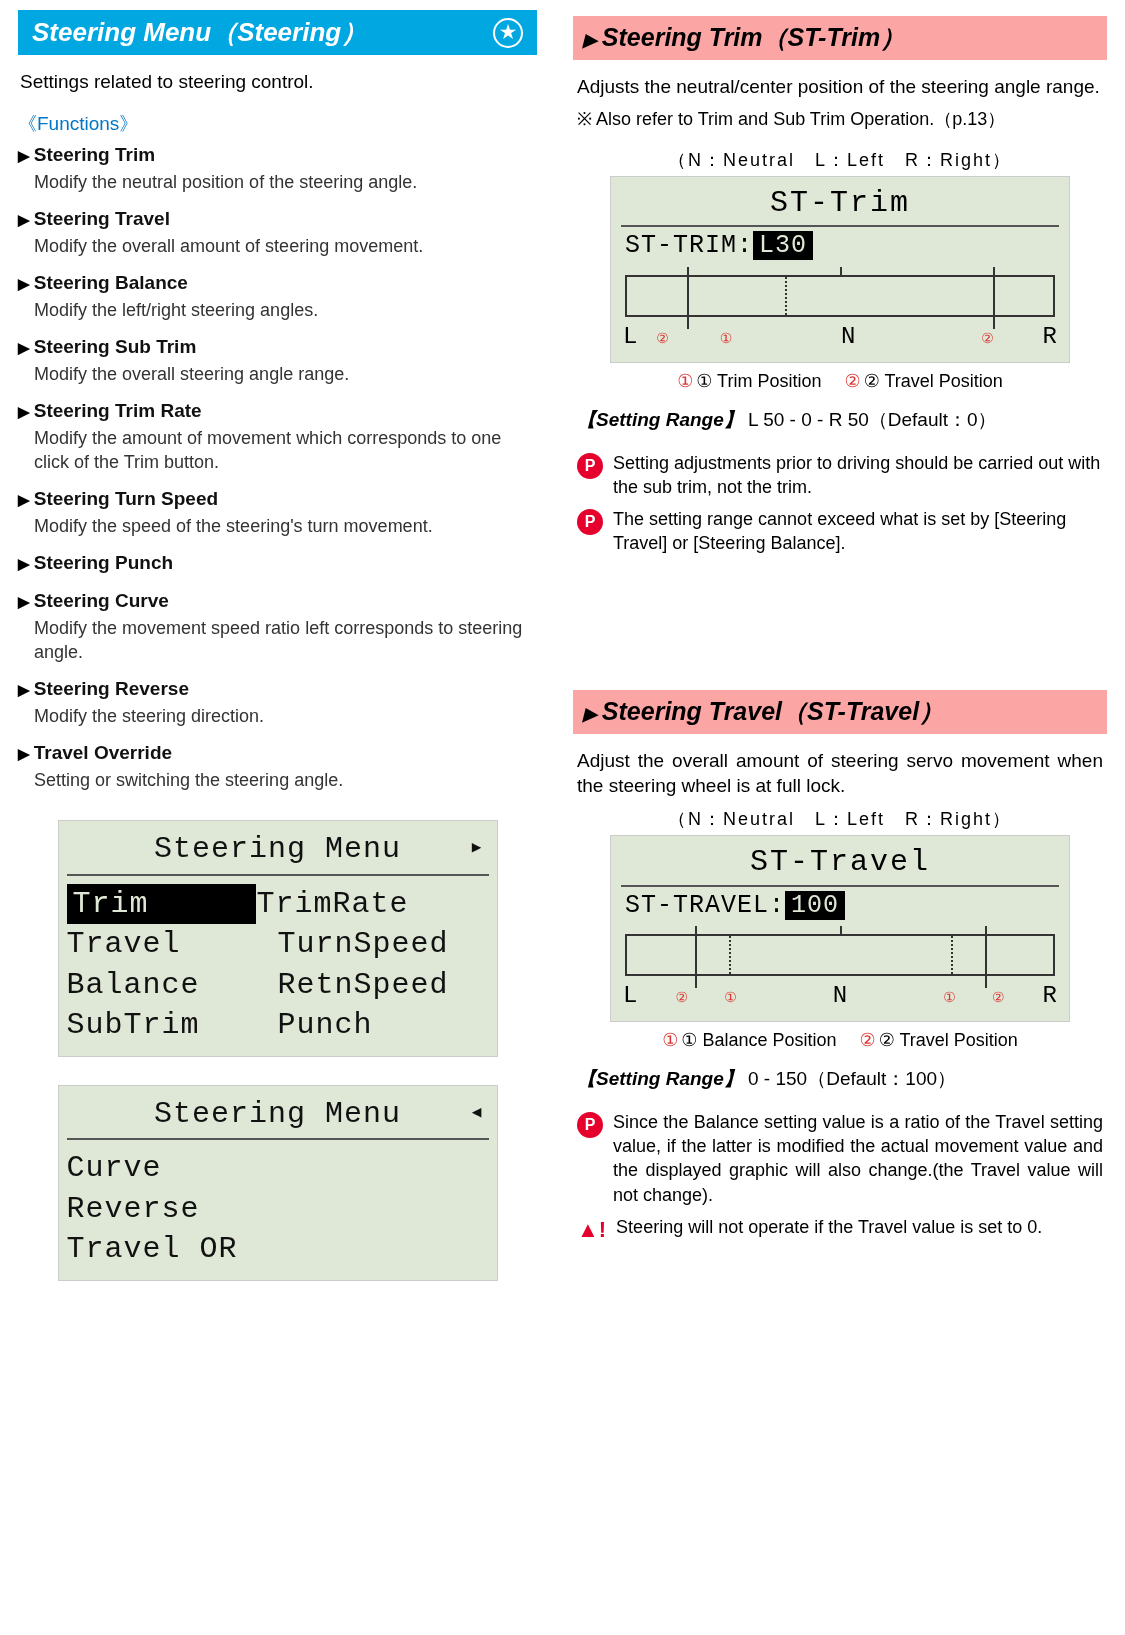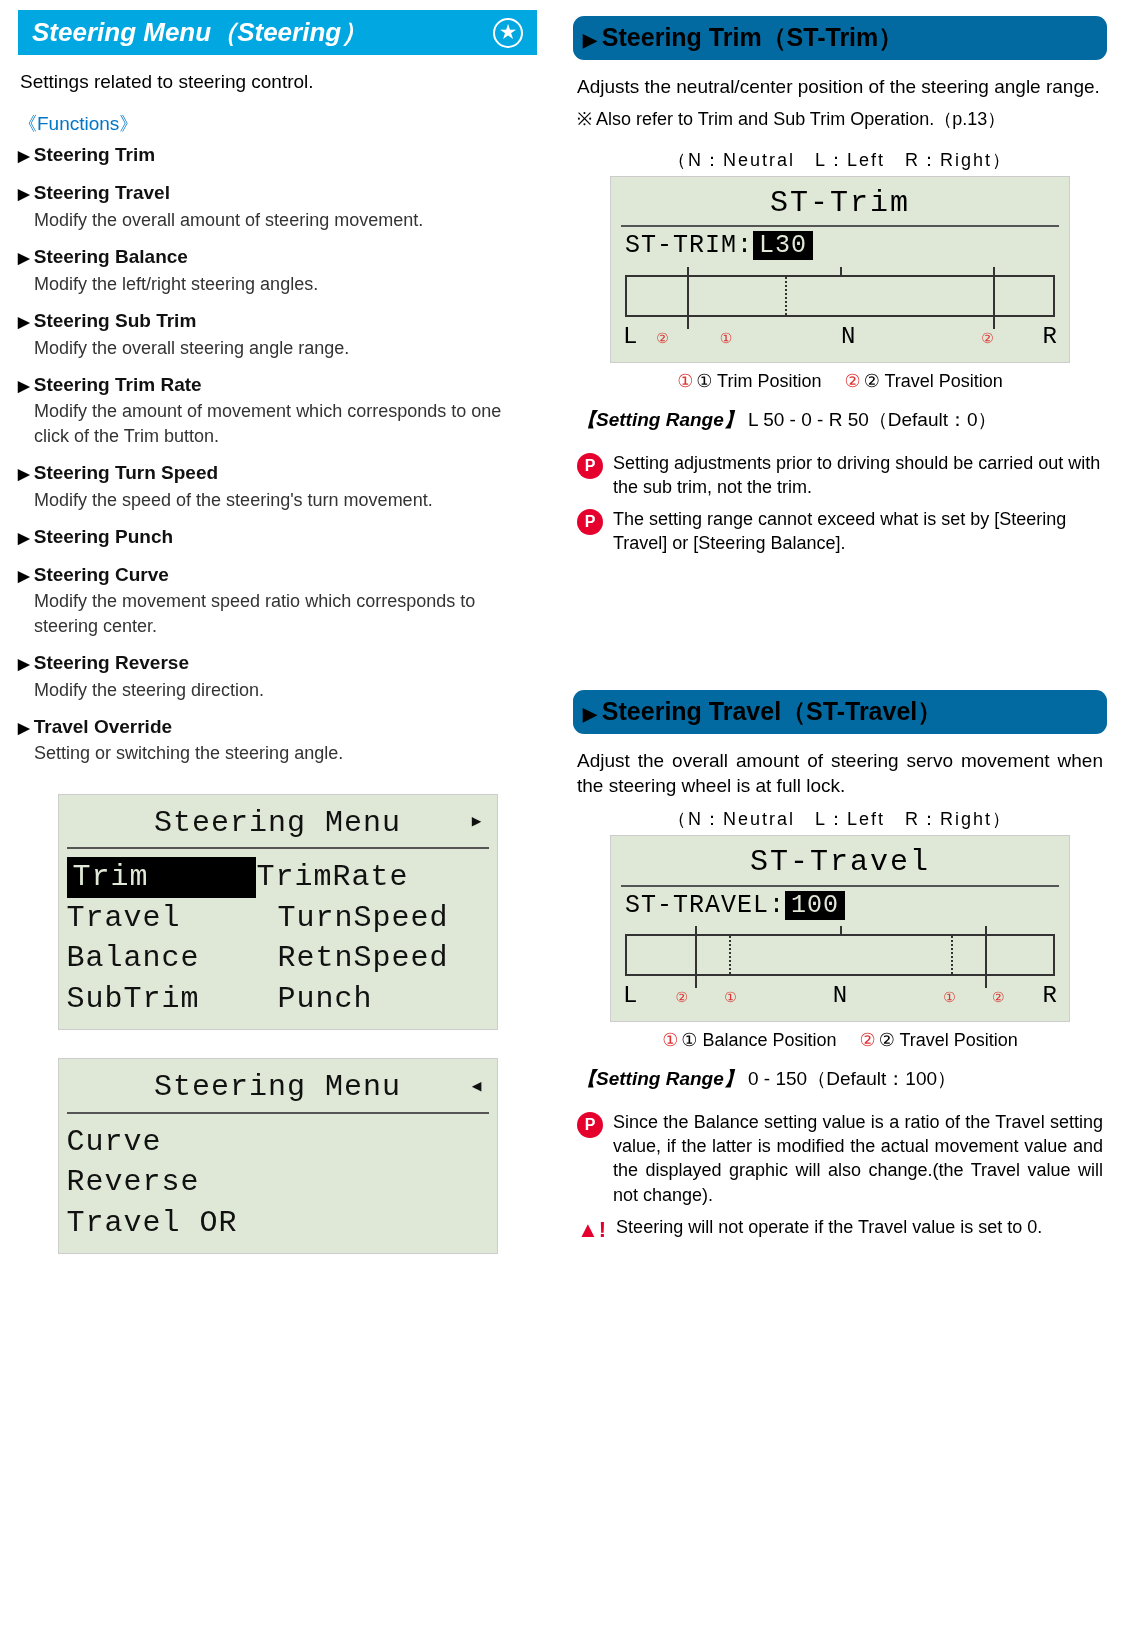--- a/index.html
+++ b/index.html
@@ -18,21 +18,21 @@
   .func-desc { color: #333; font-size: 18px; margin: 2px 0 0 16px; }
   
   .lcd-wrap { margin: 28px auto 14px; border: 1px solid #ccc; width: 440px; }
   .lcd { font-family: "Courier New", monospace; font-size: 30px; background: #dfe8d6; color: #111; padding: 4px 8px 10px; letter-spacing: 1px; }
   .lcd-title { text-align: center; font-size: 30px; border-bottom: 2px solid #555; padding: 4px 0 4px; margin-bottom: 8px; position: relative; }
   .lcd-title .arrow { position: absolute; right: 6px; top: 50%; transform: translateY(-50%); font-size: 16px; }
   .lcd-row { display: flex; }
   .lcd-cell { width: 50%; }
   .lcd-sel { background: #000; color: #dfe8d6; padding: 0 6px; width: 45%; }
   
-  .sec-head { background: #0369a1; font-weight: bold; font-size: 25px; padding: 5px 10px; margin: 6px 0 14px; border-radius: 11px; }
+  .sec-head { background: #fca5a5; font-style: italic; font-weight: bold; font-size: 25px; padding: 5px 10px; margin: 6px 0 14px; }
   .sec-head::before { content: "▶ "; font-size: 18px; color: #000; }
   .desc { margin: 0 4px 8px; text-align: justify; }
   .sub { margin: 0 4px 16px; font-size: 18px; }
   .legend-small { text-align: center; margin: 6px 0 4px; font-size: 18px; letter-spacing: 2px;}
   
   .lcd-graph { font-family: "Courier New", monospace; background: #dfe8d6; border: 1px solid #ccc; margin: 4px auto 6px; width: 460px; padding: 6px 10px 8px; }
   .lcd-graph .g-title { text-align: center; font-size: 30px; letter-spacing: 2px; border-bottom: 2px solid #555; padding-bottom: 2px; }
   .lcd-graph .g-row { font-size: 25px; letter-spacing: 1px; padding: 2px 4px; }
   .lcd-graph .g-row .val { background: #000; color: #dfe8d6; padding: 0 6px; }
   .g-bar { border: 2px solid #333; height: 42px; margin: 10px 4px 4px; position: relative; }
@@ -58,20 +58,21 @@
 <div class="col col-left">
   <div class="main-head">
     <span>Steering Menu（Steering）</span>
     <span class="star">★</span>
   </div>
   <p class="intro">Settings related to steering control.</p>
   <p class="functions-label">《Functions》</p>
   <div id="func-list">
       <div class="func-item">
         <div class="func-name">Steering Trim</div>
+        <div class="func-desc">Modify the neutral position of the steering angle.</div>
       </div>
       <div class="func-item">
         <div class="func-name">Steering Travel</div>
         <div class="func-desc">Modify the overall amount of steering movement.</div>
       </div>
       <div class="func-item">
         <div class="func-name">Steering Balance</div>
         <div class="func-desc">Modify the left/right steering angles.</div>
       </div>
       <div class="func-item">
@@ -84,21 +85,21 @@
       </div>
       <div class="func-item">
         <div class="func-name">Steering Turn Speed</div>
         <div class="func-desc">Modify the speed of the steering's turn movement.</div>
       </div>
       <div class="func-item">
         <div class="func-name">Steering Punch</div>
       </div>
       <div class="func-item">
         <div class="func-name">Steering Curve</div>
-        <div class="func-desc">Modify the movement speed ratio which corresponds to steering center.</div>
+        <div class="func-desc">Modify the movement speed ratio left corresponds to steering angle.</div>
       </div>
       <div class="func-item">
         <div class="func-name">Steering Reverse</div>
         <div class="func-desc">Modify the steering direction.</div>
       </div>
       <div class="func-item">
         <div class="func-name">Travel Override</div>
         <div class="func-desc">Setting or switching the steering angle.</div>
       </div>
     </div>

